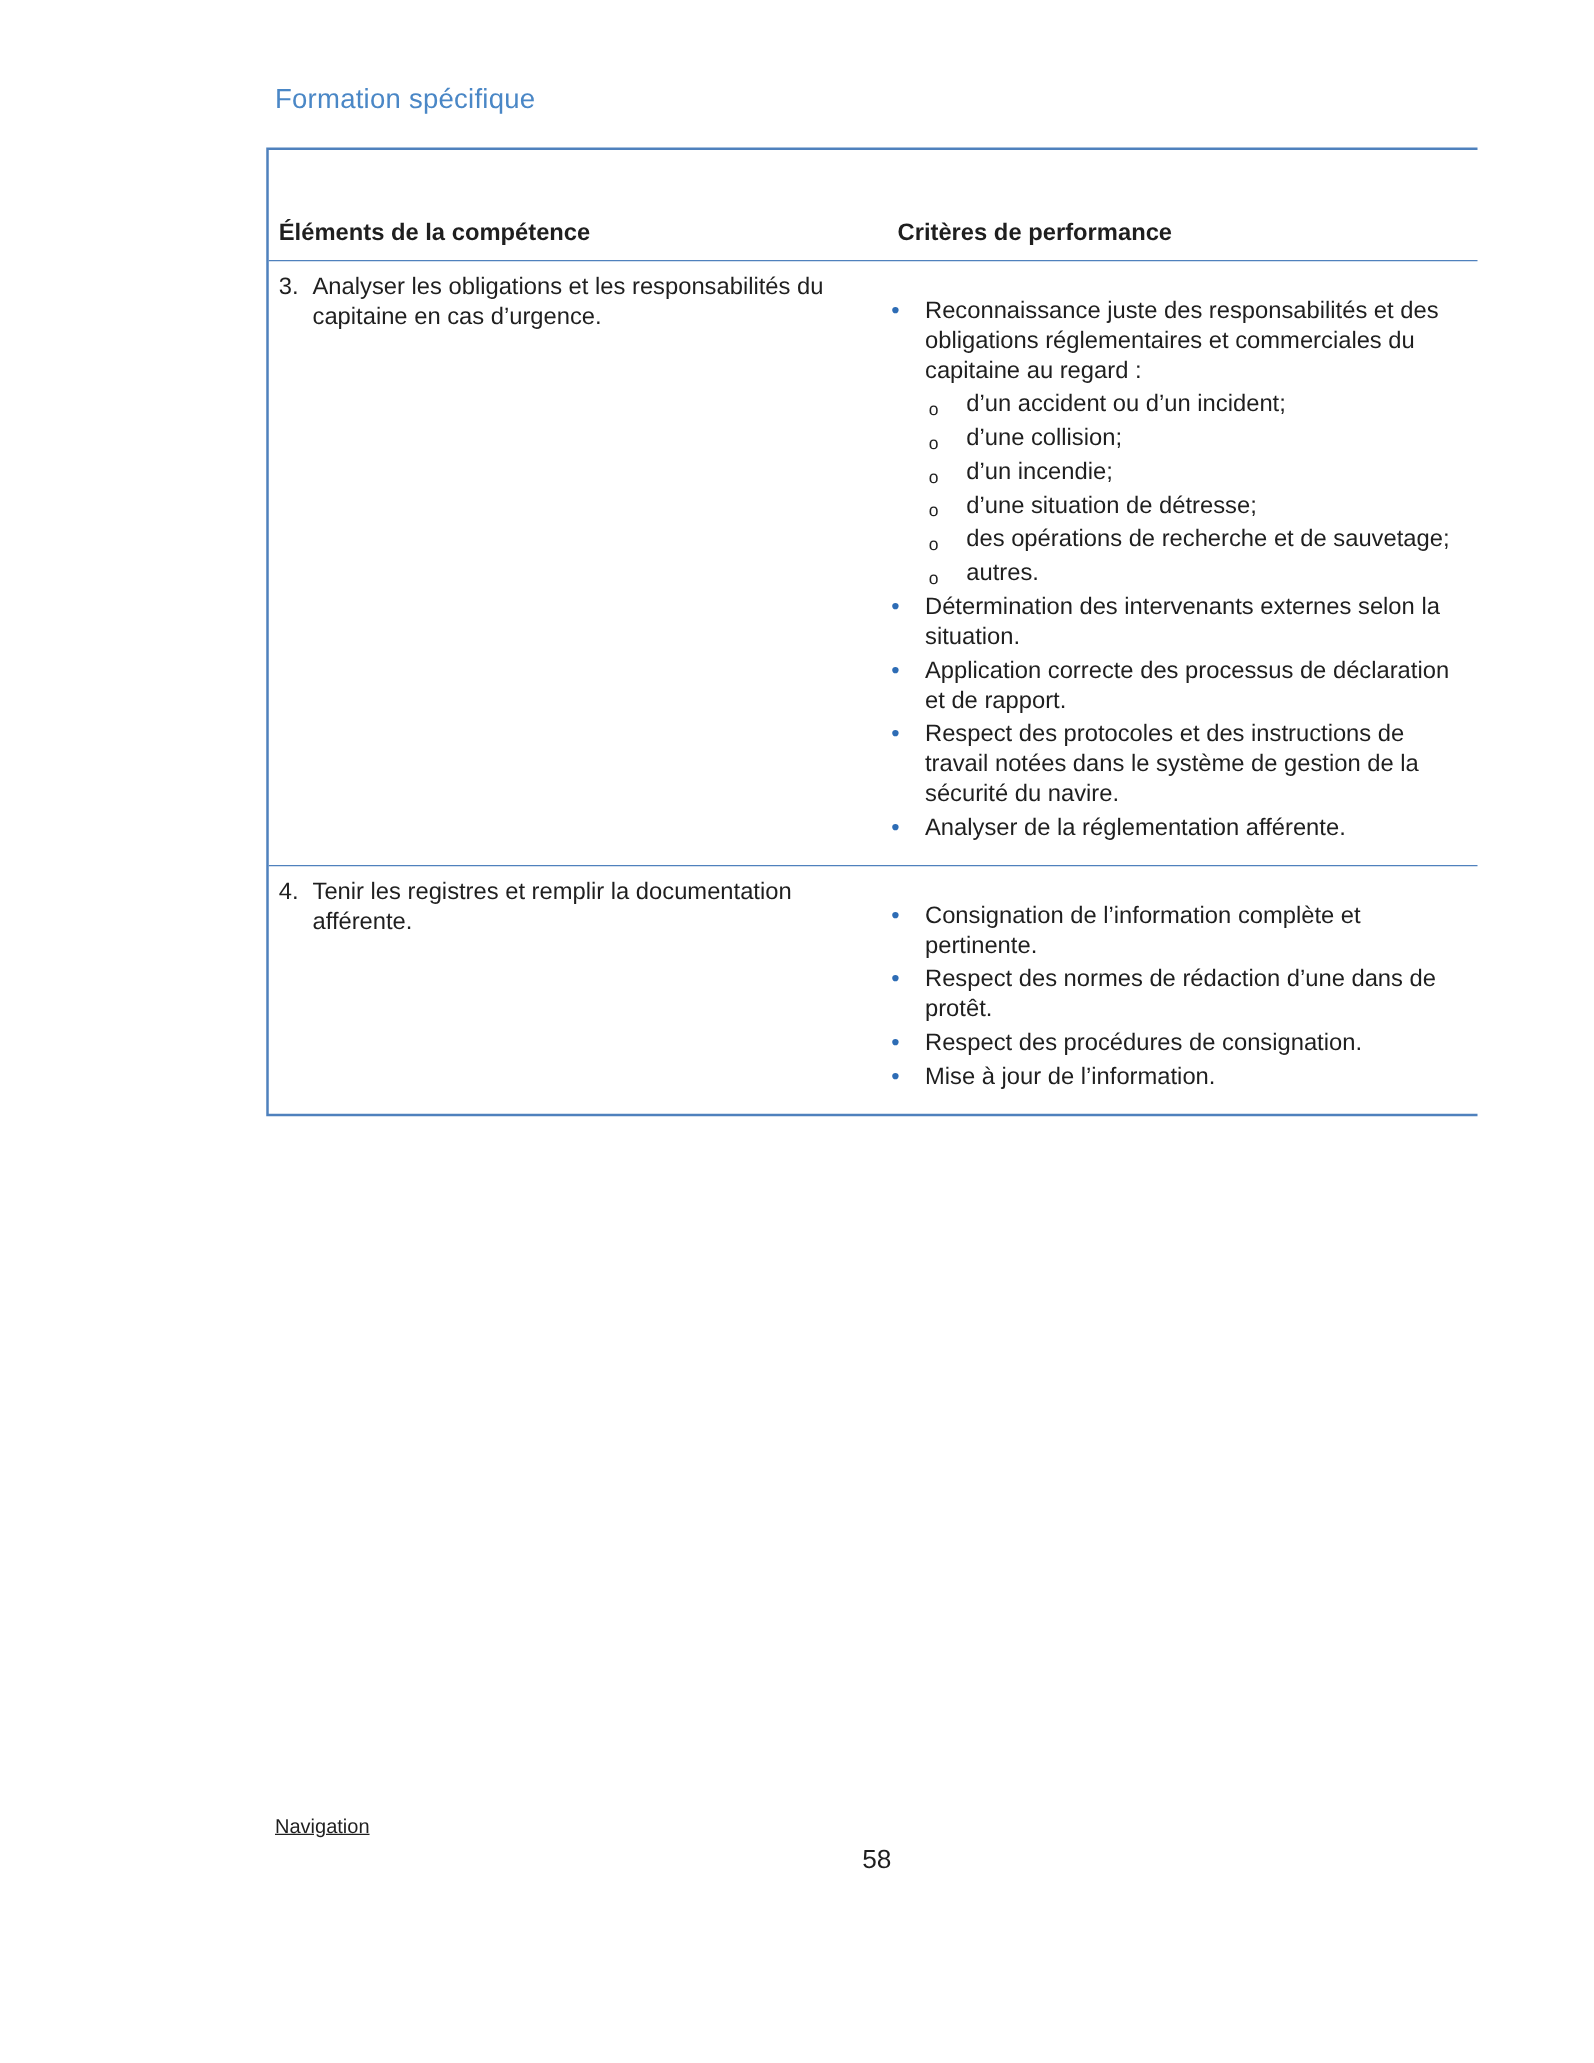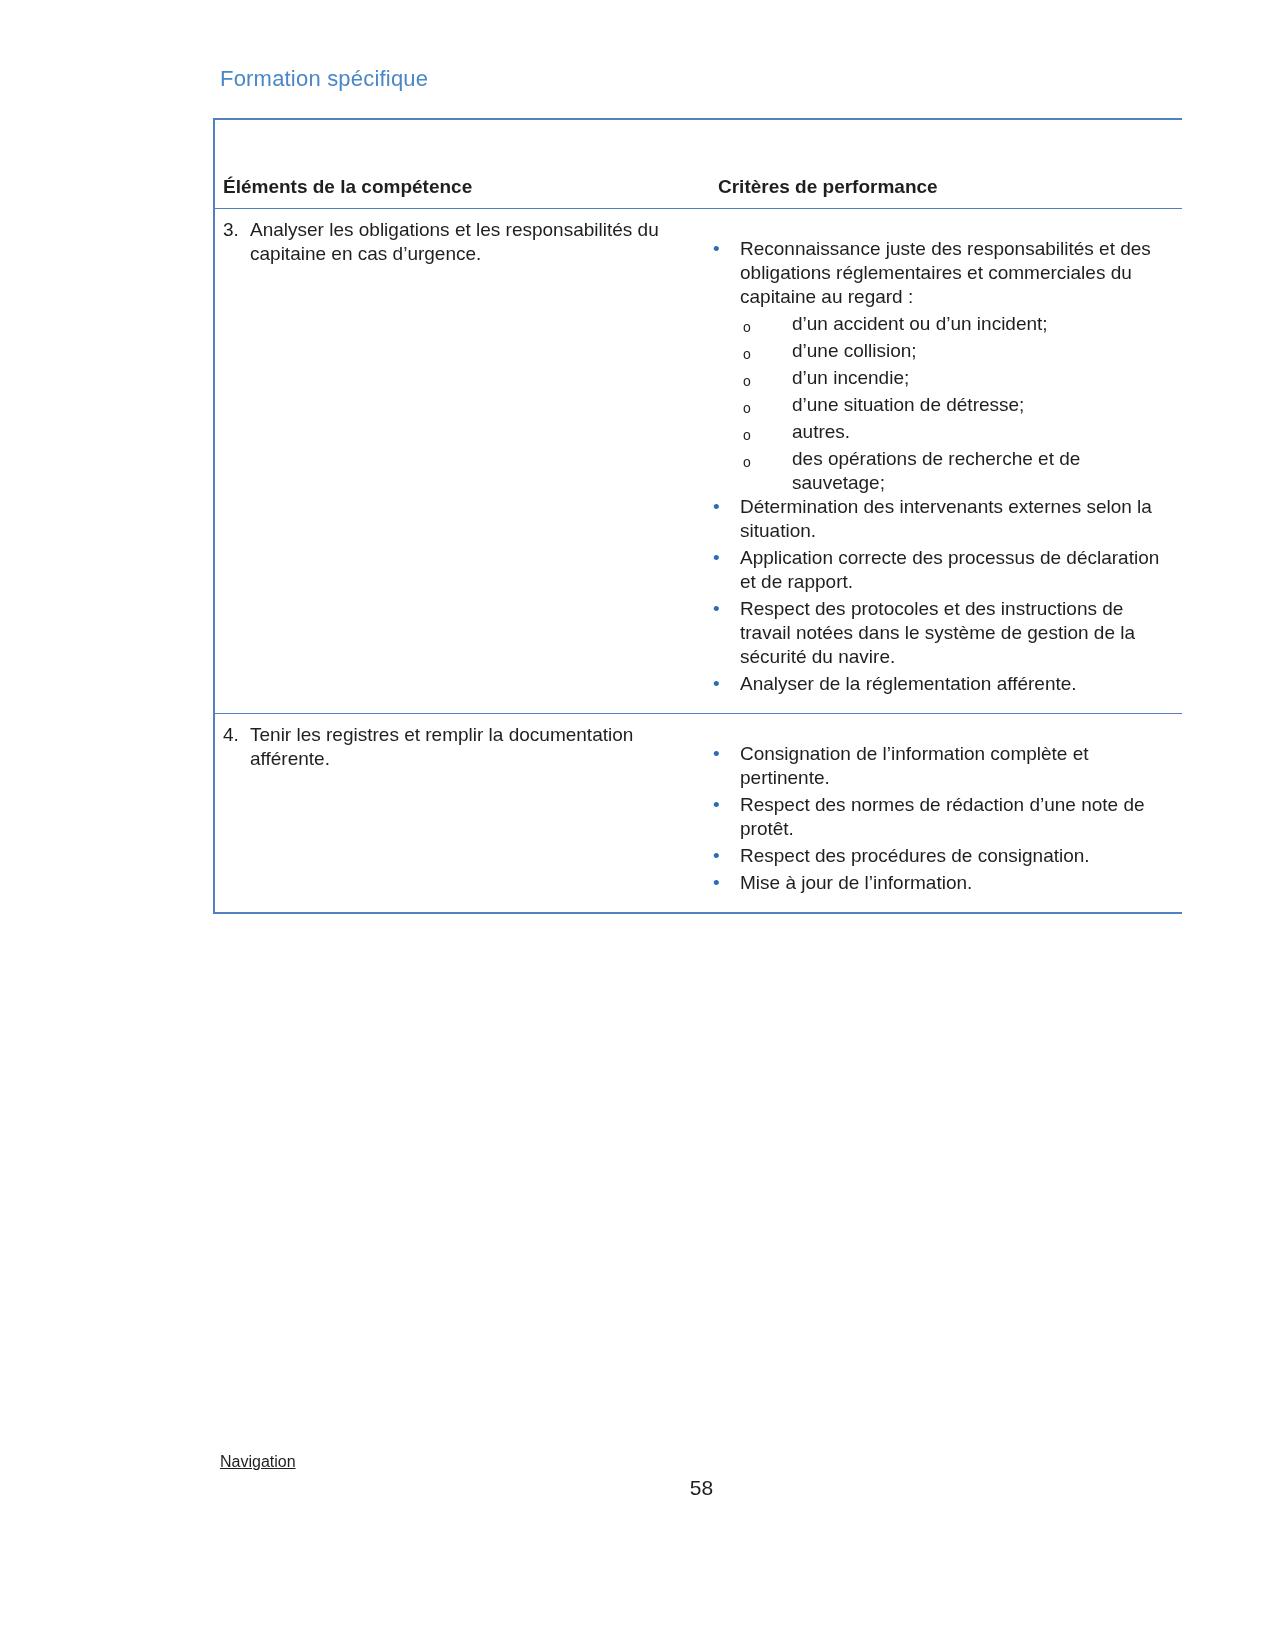--- a/index.html
+++ b/index.html
@@ -58,21 +58,21 @@
 
   .num-wrap { display:flex; }
   .num  { flex:none; width:27px; }
   .elem { flex:1; }
 
   .crit { display:flex; margin-bottom:3px; }
   .b-marker { flex:none; width:30px; padding-left:3px; color:#2d6cb5; }
   .b-marker::before { content:"\2022"; font-size:19px; }
   .crit-text { flex:1; }
 
-  .sub-item { display:flex; margin-left:30px;gap:19px; }
+  .sub-item { display:flex; margin-left:30px; }
   .s-marker { flex:none; width:33px; padding-left:3px; padding-top:3px; font-size:14px; color:#1f1f1f; }
   .s-marker::before { content:"o"; }
   .sub-text { flex:1; }
 
   .footer-left {
     position:absolute;
     left:127px;
     top:1452px;
     font-size:16px;
     line-height:20px;
@@ -127,25 +127,25 @@
         <div class="sub-item">
           <span class="s-marker"></span>
           <span class="sub-text">d’un incendie;</span>
         </div>
         <div class="sub-item">
           <span class="s-marker"></span>
           <span class="sub-text">d’une situation de détresse;</span>
         </div>
         <div class="sub-item">
           <span class="s-marker"></span>
+          <span class="sub-text">des opérations de recherche et de sauvetage;</span>
+        </div>
+        <div class="sub-item">
+          <span class="s-marker"></span>
           <span class="sub-text">autres.</span>
-        </div>
-        <div class="sub-item">
-          <span class="s-marker"></span>
-          <span class="sub-text">des opérations de recherche et de sauvetage;</span>
         </div>
 
         <div class="crit">
           <span class="b-marker"></span>
           <span class="crit-text">Détermination des intervenants externes selon la situation.</span>
         </div>
         <div class="crit">
           <span class="b-marker"></span>
           <span class="crit-text">Application correcte des processus de déclaration et de rapport.</span>
         </div>
@@ -169,21 +169,21 @@
         </div>
       </div>
       <div class="cell-right">
 
         <div class="crit">
           <span class="b-marker"></span>
           <span class="crit-text">Consignation de l’information complète et pertinente.</span>
         </div>
         <div class="crit">
           <span class="b-marker"></span>
-          <span class="crit-text">Respect des normes de rédaction d’une note de protêt.</span>
+          <span class="crit-text">Respect des normes de rédaction d’une dans de protêt.</span>
         </div>
         <div class="crit">
           <span class="b-marker"></span>
           <span class="crit-text">Respect des procédures de consignation.</span>
         </div>
         <div class="crit">
           <span class="b-marker"></span>
           <span class="crit-text">Mise à jour de l’information.</span>
         </div>
 

